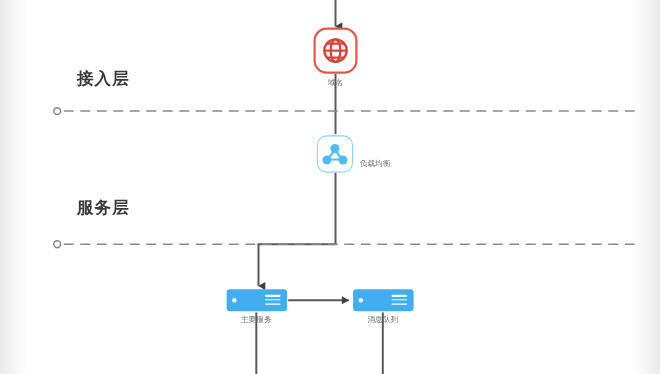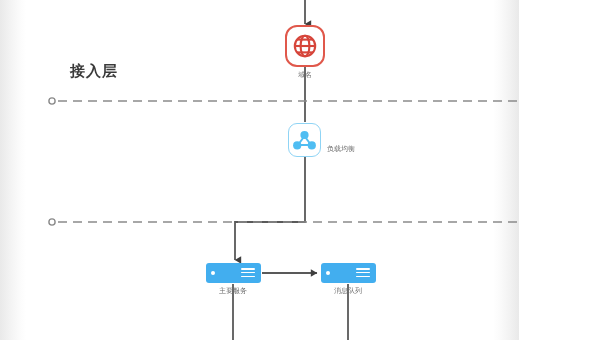--- a/index.html
+++ b/index.html
@@ -6,21 +6,21 @@
   html, body {
     margin: 0;
     padding: 0;
     background: #ffffff;
   }
   body {
     font-family: "Liberation Sans", "DejaVu Sans", sans-serif;
   }
   #canvas {
     position: relative;
-    width: 519px;
+    width: 600px;
     height: 340px;
     overflow: hidden;
     background: #ffffff;
   }
   
   .edge-shade {
     position: absolute;
     top: 0;
     height: 340px;
     pointer-events: none;
@@ -150,20 +150,21 @@
 
     <circle cx="52" cy="101" r="3.1" fill="none" stroke="#8a8a8a" stroke-width="1.4"></circle>
     <line x1="58" y1="101" x2="578" y2="101" stroke="#8a8a8a" stroke-width="1.4" stroke-dasharray="9 6"></line>
 
     <circle cx="52" cy="222" r="3.1" fill="none" stroke="#8a8a8a" stroke-width="1.4"></circle>
     <line x1="58" y1="222" x2="578" y2="222" stroke="#8a8a8a" stroke-width="1.4" stroke-dasharray="9 6"></line>
   </svg>
 
   <div class="section-title" style="left:70px; top:62px;">接入层</div>
 
+  <div class="section-title" style="left:70px; top:180px;">服务层</div>
 
   <div class="icon-tile domain" style="left:285px; top:25px;">
     <svg width="36" height="38" viewBox="0 0 36 38">
       <g stroke="#D6453A" stroke-width="2.1" fill="none">
         <circle cx="18" cy="19" r="10.2"></circle>
         <ellipse cx="18" cy="19" rx="4.4" ry="10.2"></ellipse>
         <line x1="7.8" y1="19" x2="28.2" y2="19"></line>
         <line x1="10.2" y1="12.6" x2="25.8" y2="12.6"></line>
         <line x1="10.2" y1="25.4" x2="25.8" y2="25.4"></line>
       </g>

